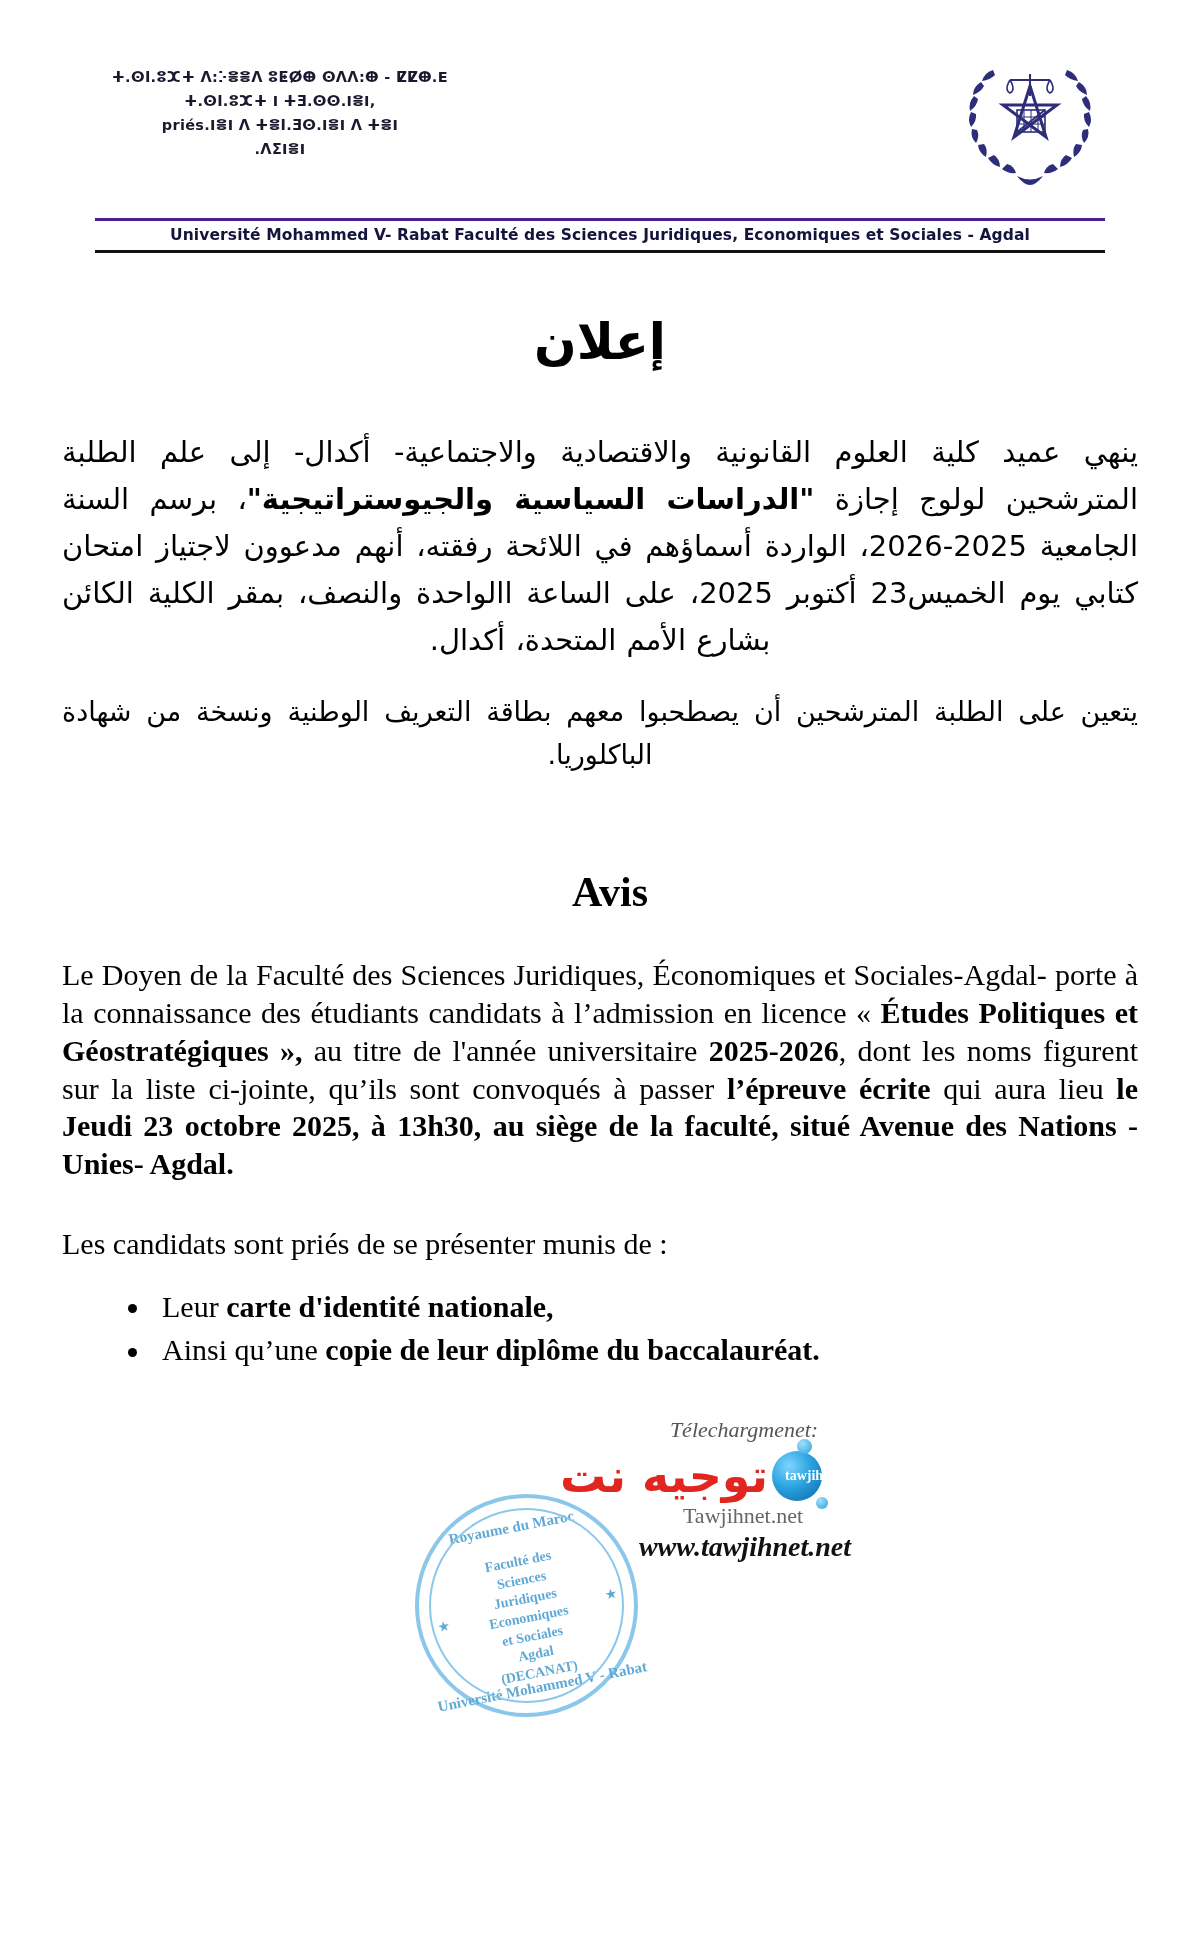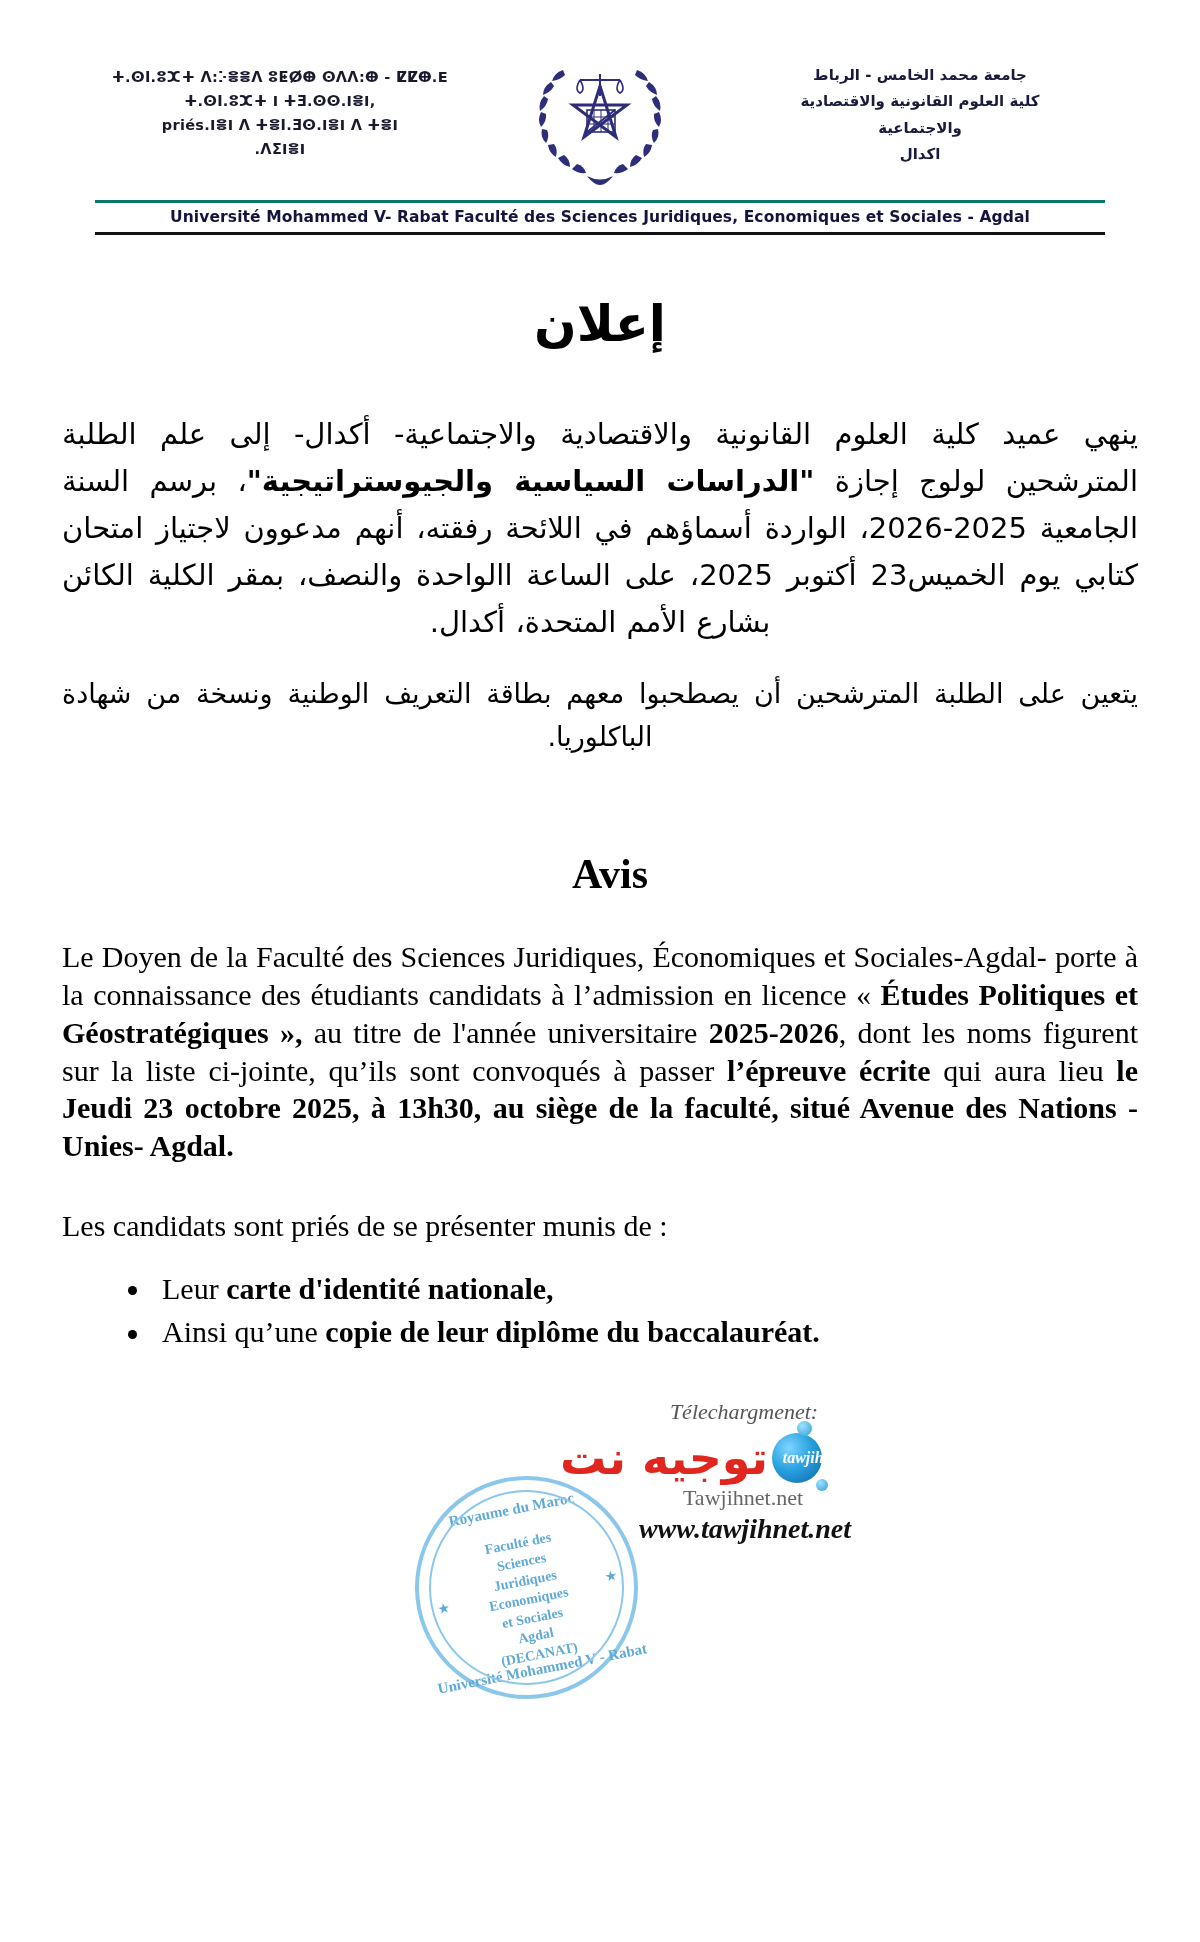--- a/index.html
+++ b/index.html
@@ -23,21 +23,21 @@
   }
   .tifinagh div{white-space:nowrap;}
   .arabic-hdr{
     direction:rtl;text-align:center;
     font-family:"DejaVu Sans",sans-serif;
     color:#1a1a3c;font-weight:700;font-size:15px;line-height:1.75;
     padding-top:22px;
   }
   .emblem{width:150px;height:150px;position:relative;flex:0 0 150px;margin-top:4px;}
   .banner{
-    width:1010px;margin:6px auto 0;border-top:3px solid #0f766e;border-bottom:3px solid #111;
+    width:1010px;margin:24px auto 0;border-top:3px solid #4c1d95;border-bottom:3px solid #111;
     padding:5px 0 6px;text-align:center;
   }
   .banner-txt{
     font-family:"DejaVu Sans",sans-serif;font-weight:700;font-size:15.5px;
     color:#14143c;letter-spacing:.1px;
   }
 
   
   .ar-title{
     text-align:center;direction:rtl;
@@ -96,22 +96,22 @@
     direction:rtl;font-family:"DejaVu Sans",sans-serif;font-weight:700;
     font-size:46px;color:#e0261f;line-height:1;letter-spacing:-1px;
   }
   .wm-dot{
     width:50px;height:50px;border-radius:50%;margin:0 4px;
     background:radial-gradient(circle at 34% 30%,#7fd4ff 0%,#29a3e0 45%,#0d63a8 100%);
     box-shadow:0 0 0 3px rgba(255,255,255,.7);
     display:flex;align-items:center;justify-content:center;position:relative;
   }
   .wm-dot span{
-    font-family:"Liberation Serif",serif;font-style:italic;font-weight:700;
-    font-size:16px;color:#fff;margin-left:33px;
+    font-family:"Liberation Serif",serif;font-weight:700;
+    font-size:14px;color:#fff;margin-left:33px;
   }
   .wm-bub1,.wm-bub2{position:absolute;border-radius:50%;
     background:radial-gradient(circle at 35% 30%,#9fe0ff,#2f9fd8);}
   .wm-bub1{width:15px;height:15px;top:-12px;left:-8px;}
   .wm-bub2{width:12px;height:12px;bottom:-8px;right:-6px;}
   .wm-sub{
     font-family:"Liberation Serif",serif;font-size:22px;
     color:#666;margin-top:-4px;margin-left:6px;
   }
   .wm-url{
@@ -197,26 +197,20 @@
           <line x1="62" y1="73" x2="90" y2="73" stroke-width="1"></line>
           <line x1="62" y1="80" x2="90" y2="80" stroke-width="1"></line>
           <line x1="69" y1="66" x2="69" y2="88" stroke-width="1"></line>
           <line x1="76" y1="66" x2="76" y2="88" stroke-width="1"></line>
           <line x1="83" y1="66" x2="83" y2="88" stroke-width="1"></line>
           <path d="M62 88 L90 66" stroke-width="2"></path>
         </g>
       </svg>
     </div>
 
-    <div class="hdr-col arabic-hdr">
-      <div>جامعة محمد الخامس - الرباط</div>
-      <div>كلية العلوم القانونية والاقتصادية</div>
-      <div>والاجتماعية</div>
-      <div>اكدال</div>
-    </div>
   </div>
 
   <div class="banner">
     <div class="banner-txt">Université Mohammed V- Rabat Faculté des Sciences Juridiques, Economiques et Sociales - Agdal</div>
   </div>
 
   <div class="ar-title">إعلان</div>
 
   <div class="ar-body"><span>ينهي عميد كلية العلوم القانونية والاقتصادية والاجتماعية- أكدال- إلى علم الطلبة المترشحين لولوج إجازة </span><b>"الدراسات السياسية والجيوستراتيجية"</b><span>، برسم السنة الجامعية 2025-2026، الواردة أسماؤهم في اللائحة رفقته، أنهم مدعوون لاجتياز امتحان كتابي يوم الخميس23 أكتوبر 2025، على الساعة االواحدة والنصف، بمقر الكلية الكائن بشارع الأمم المتحدة، أكدال.</span></div>
 

